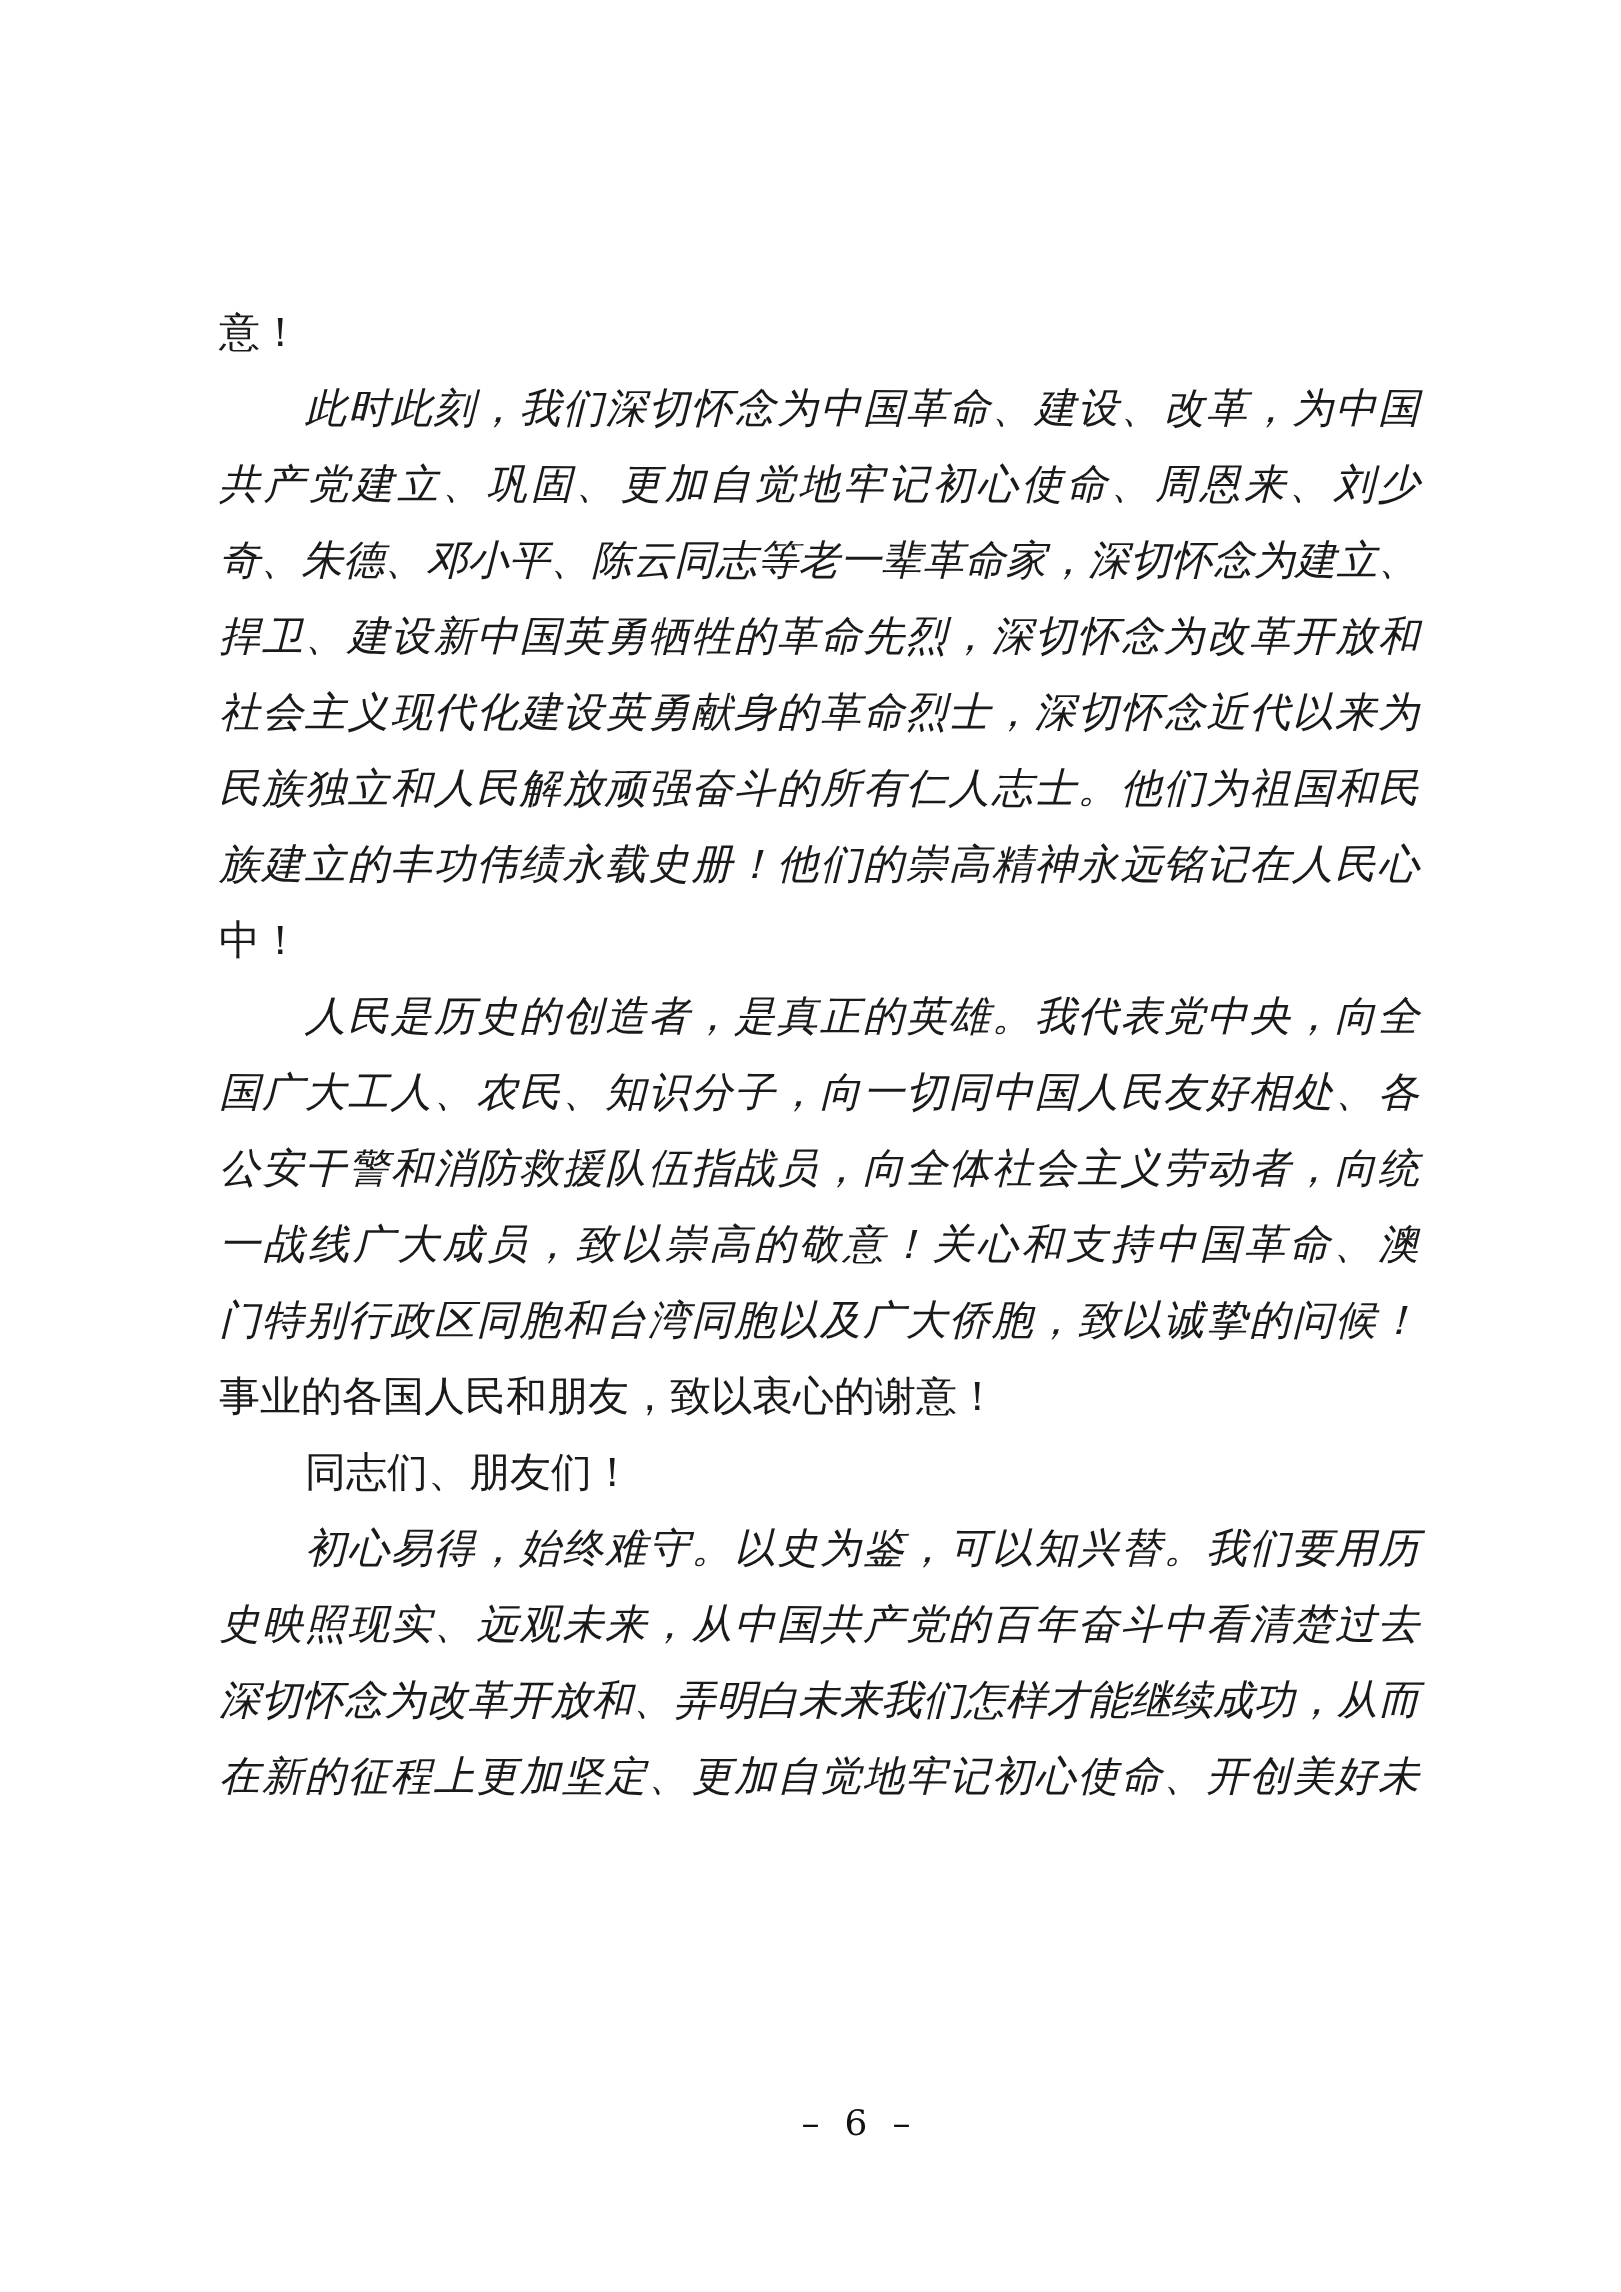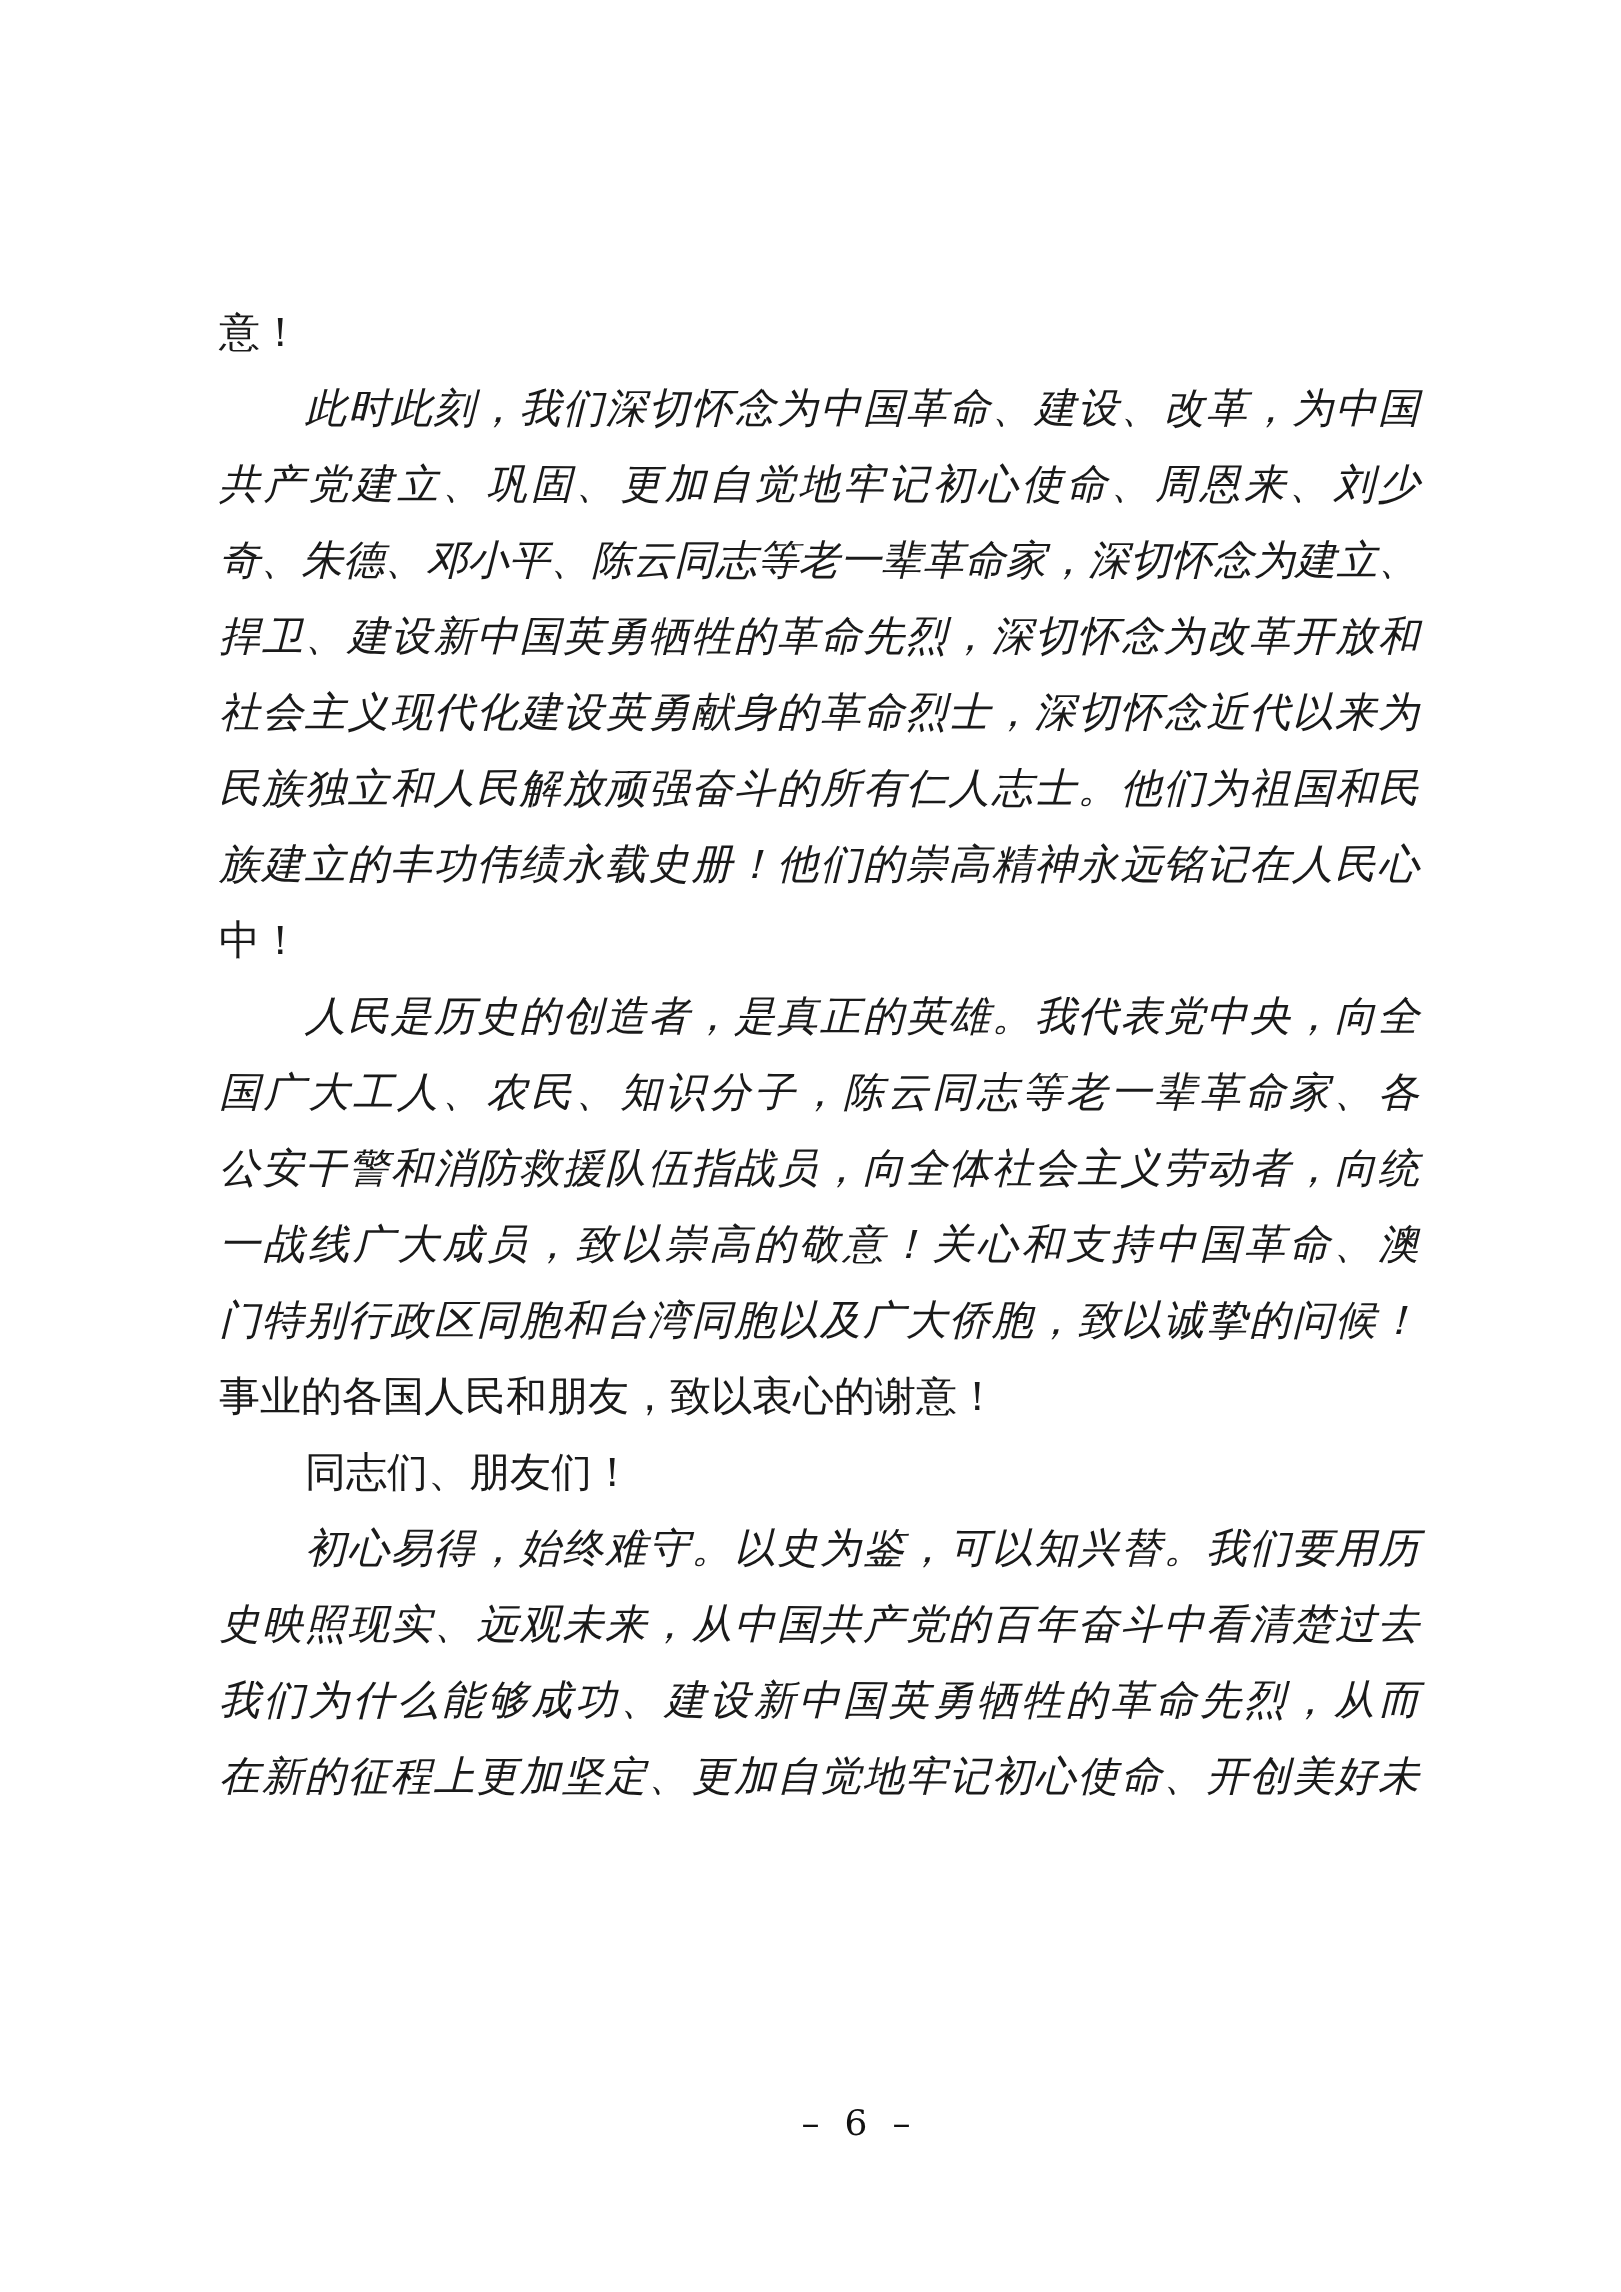--- a/index.html
+++ b/index.html
@@ -65,27 +65,27 @@
     <div class="line short">意！</div>
     <div class="line j ind">此时此刻，我们深切怀念为中国革命、建设、改革，为中国</div>
     <div class="line j">共产党建立、巩固、更加自觉地牢记初心使命、周恩来、刘少</div>
     <div class="line j">奇、朱德、邓小平、陈云同志等老一辈革命家，深切怀念为建立、</div>
     <div class="line j">捍卫、建设新中国英勇牺牲的革命先烈，深切怀念为改革开放和</div>
     <div class="line j">社会主义现代化建设英勇献身的革命烈士，深切怀念近代以来为</div>
     <div class="line j">民族独立和人民解放顽强奋斗的所有仁人志士。他们为祖国和民</div>
     <div class="line j">族建立的丰功伟绩永载史册！他们的崇高精神永远铭记在人民心</div>
     <div class="line short">中！</div>
     <div class="line j ind">人民是历史的创造者，是真正的英雄。我代表党中央，向全</div>
-    <div class="line j">国广大工人、农民、知识分子，陈云同志等老一辈革命家、各</div>
+    <div class="line j">国广大工人、农民、知识分子，向一切同中国人民友好相处、各</div>
     <div class="line j">公安干警和消防救援队伍指战员，向全体社会主义劳动者，向统</div>
     <div class="line j">一战线广大成员，致以崇高的敬意！关心和支持中国革命、澳</div>
     <div class="line j">门特别行政区同胞和台湾同胞以及广大侨胞，致以诚挚的问候！</div>
     <div class="line short">事业的各国人民和朋友，致以衷心的谢意！</div>
     <div class="line short ind">同志们、朋友们！</div>
     <div class="line j ind">初心易得，始终难守。以史为鉴，可以知兴替。我们要用历</div>
     <div class="line j">史映照现实、远观未来，从中国共产党的百年奋斗中看清楚过去</div>
-    <div class="line j">我们为什么能够成功、建设新中国英勇牺牲的革命先烈，从而</div>
+    <div class="line j">深切怀念为改革开放和、弄明白未来我们怎样才能继续成功，从而</div>
     <div class="line j">在新的征程上更加坚定、更加自觉地牢记初心使命、开创美好未</div>
   </div>
 
   <div class="page-num">– 6 –</div>
 </div>
 
 
 </body></html>

